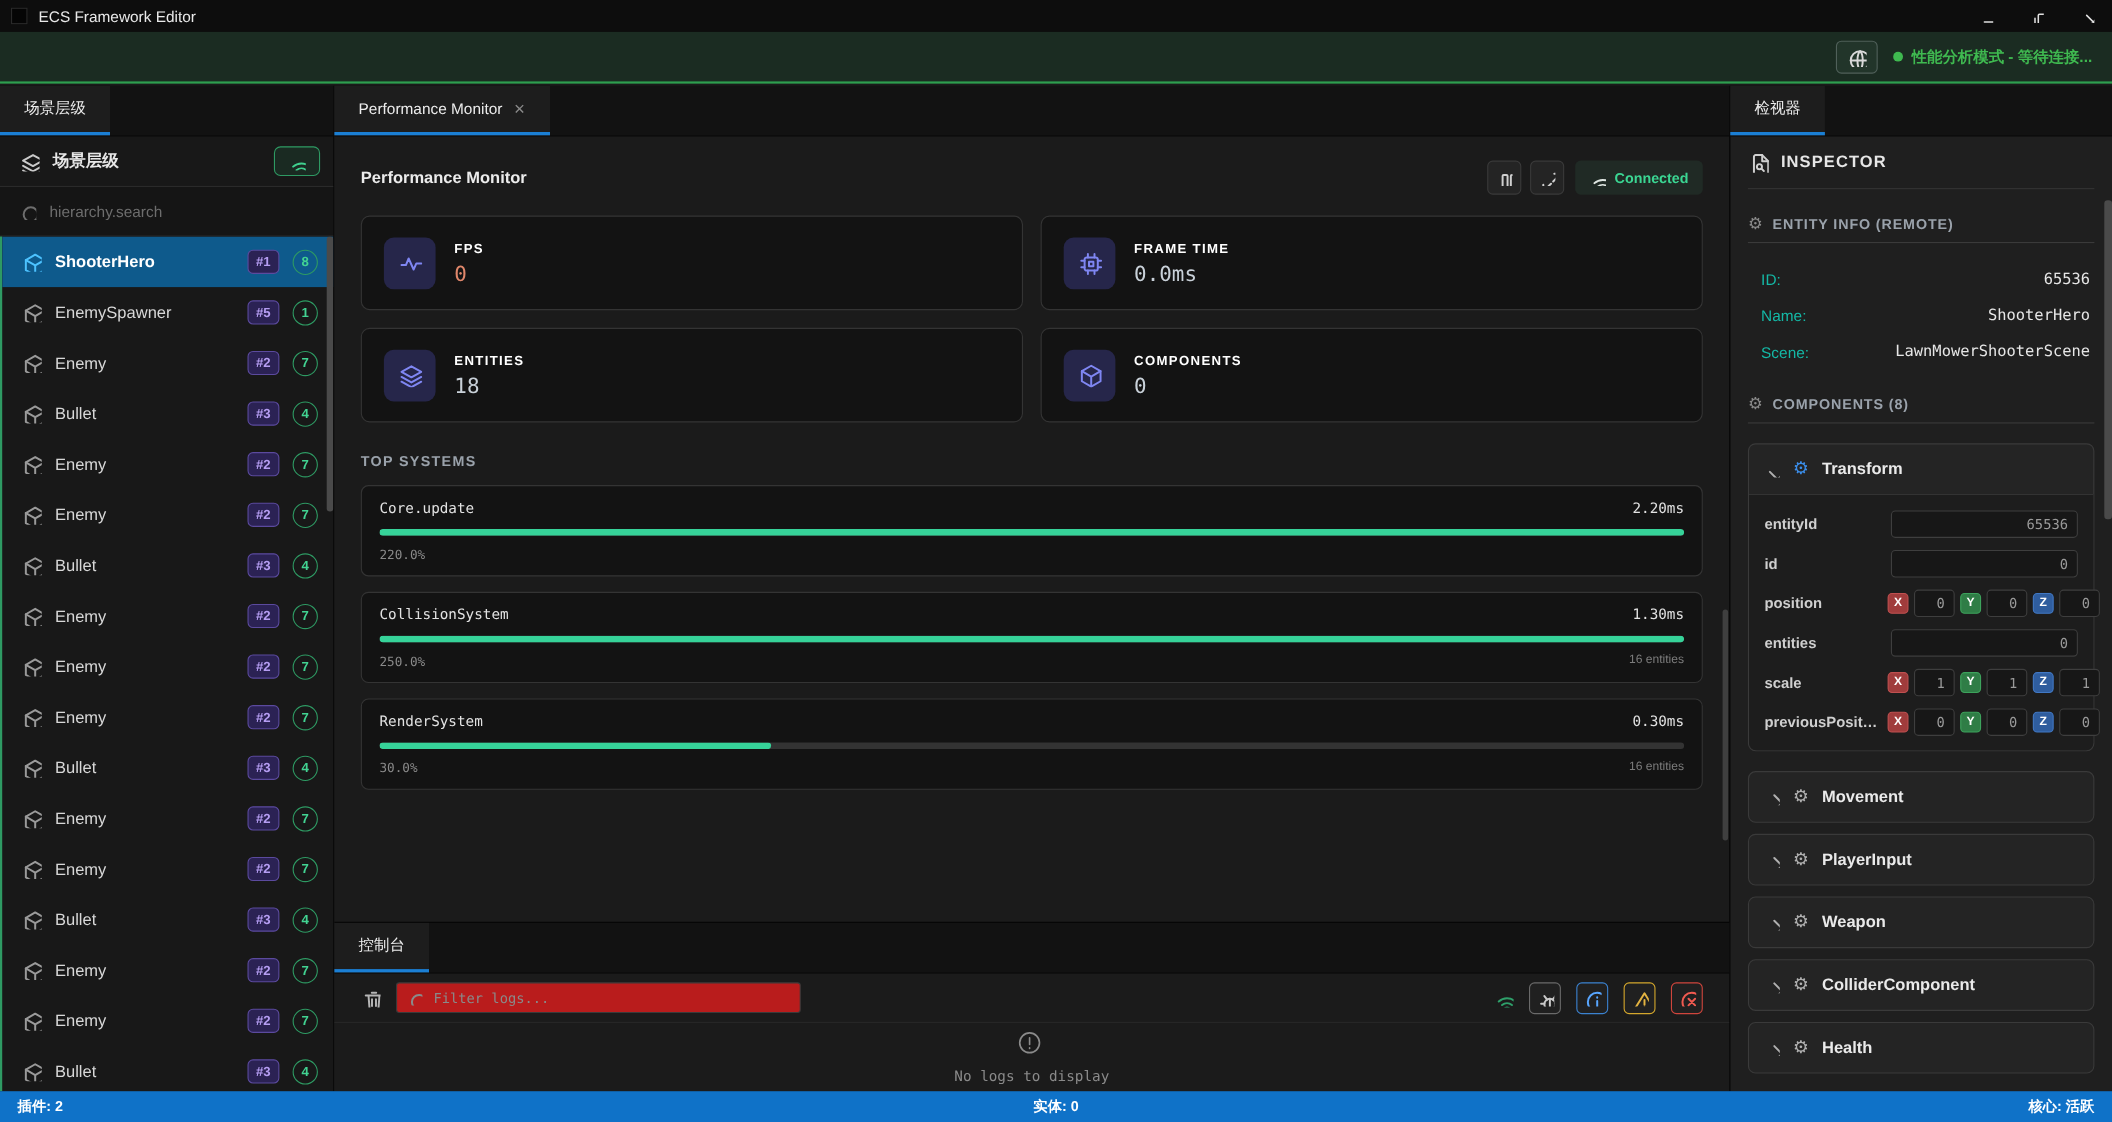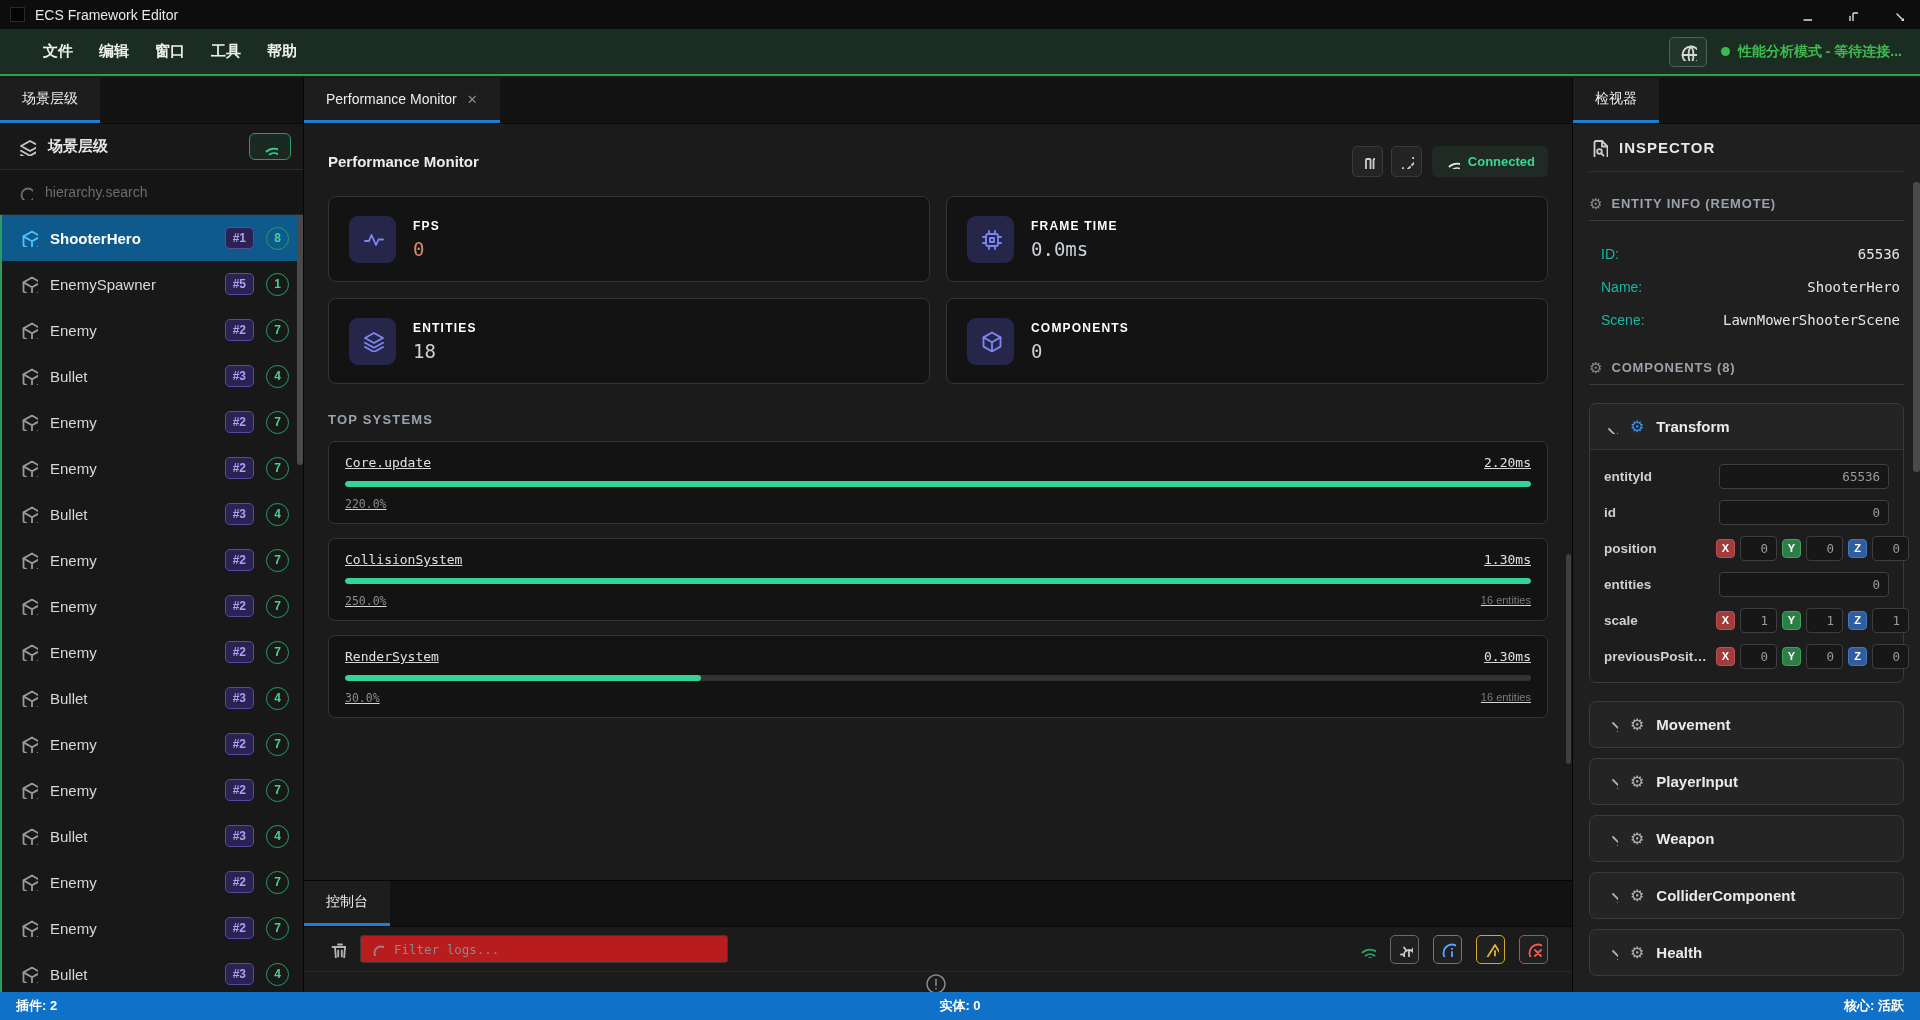--- a/index.html
+++ b/index.html
@@ -65,31 +65,31 @@
   .conn-pill span{font-size:13px;font-weight:bold;color:#3bd693;}
 
   .stats-grid{display:grid;grid-template-columns:1fr 1fr;gap:16px;margin-top:18px;}
   .stat-card{height:86px;background:#131313;border:1px solid #343434;border-radius:8px;display:flex;align-items:center;padding:0 20px;gap:17px;}
   .stat-ibox{width:47px;height:47px;border-radius:9px;background:#26264a;display:flex;align-items:center;justify-content:center;color:#7f86f2;}
   .stat-ibox .icon{width:22px;height:22px;}
   .stat-label{font-size:12px;font-weight:bold;letter-spacing:1.2px;color:#ffffff;}
   .stat-value{font-family:"DejaVu Sans Mono",monospace;font-size:19px;color:#c9d1d9;margin-top:5px;}
 
   .ts-title{margin-top:28px;font-size:13px;font-weight:bold;letter-spacing:1.2px;color:#9aa2ab;}
-  .systems{margin-top:14px;display:flex;flex-direction:column;gap:14px;text-decoration:underline;}
+  .systems{margin-top:14px;display:flex;flex-direction:column;gap:14px;}
   .sys-card{background:#131313;border:1px solid #343434;border-radius:7px;padding:13px 16px 12px 16px;}
   .sys-top{display:flex;justify-content:space-between;font-family:"DejaVu Sans Mono",monospace;font-size:13px;color:#e2e2e2;}
   .sys-track{height:6px;background:#333;border-radius:3px;margin-top:11px;overflow:hidden;}
   .sys-fill{height:100%;background:#36d399;border-radius:3px;}
   .sys-bottom{display:flex;justify-content:space-between;margin-top:10px;}
   .sys-pct{font-family:"DejaVu Sans Mono",monospace;font-size:11.5px;color:#8a8a8a;}
   .sys-ent{font-size:11px;color:#7c7c7c;}
 
   
-  .console{height:112px;flex:none;border-top:1px solid #050505;display:flex;flex-direction:column;background:#1b1b1b;}
+  .console{height:154px;flex:none;border-top:1px solid #050505;display:flex;flex-direction:column;background:#1b1b1b;}
   .con-toolbar{height:45px;flex:none;display:flex;align-items:center;gap:14px;padding:0 24px;border-bottom:1px solid #262626;}
   .trash{color:#b5b5b5;}
   .filter-box{width:368px;height:28px;background:#b91c1c;border:1px solid #3a3a3a;border-radius:3px;display:flex;align-items:center;gap:8px;padding:0 10px;color:#8a8a8a;}
   .filter-box .icon{width:13px;height:13px;}
   .filter-box input{flex:1;background:transparent;border:none;outline:none;color:#c5c5c5;font-family:"DejaVu Sans Mono",monospace;font-size:12.5px;}
   .filter-box input::placeholder{color:#8a8a8a;}
   .con-spacer{flex:1;}
   .con-wifi{color:#2ea06a;}
   .log-btn{width:29px;height:29px;border-radius:5px;display:flex;align-items:center;justify-content:center;background:#202020;}
   .log-btn .icon{width:16px;height:16px;}
@@ -253,27 +253,20 @@
         </svg>
       </div>
     <div class="tb-btn">
         <svg class="icon">
           <use href="#i-close"></use>
         </svg>
       </div>
   </div>
 
   <div class="menubar">
-    <div id="menu-items" style="display:flex;align-items:center;">
-        <div class="menu-item">文件</div>
-        <div class="menu-item">编辑</div>
-        <div class="menu-item">窗口</div>
-        <div class="menu-item">工具</div>
-        <div class="menu-item">帮助</div>
-      </div>
     <div class="menu-spacer"></div>
     <div class="globe-btn">
         <svg class="icon">
           <use href="#i-globe"></use>
         </svg>
       </div>
     <div class="conn-status">
       <span class="dot"></span>
       <span>性能分析模式 - 等待连接...</span>
     </div>

